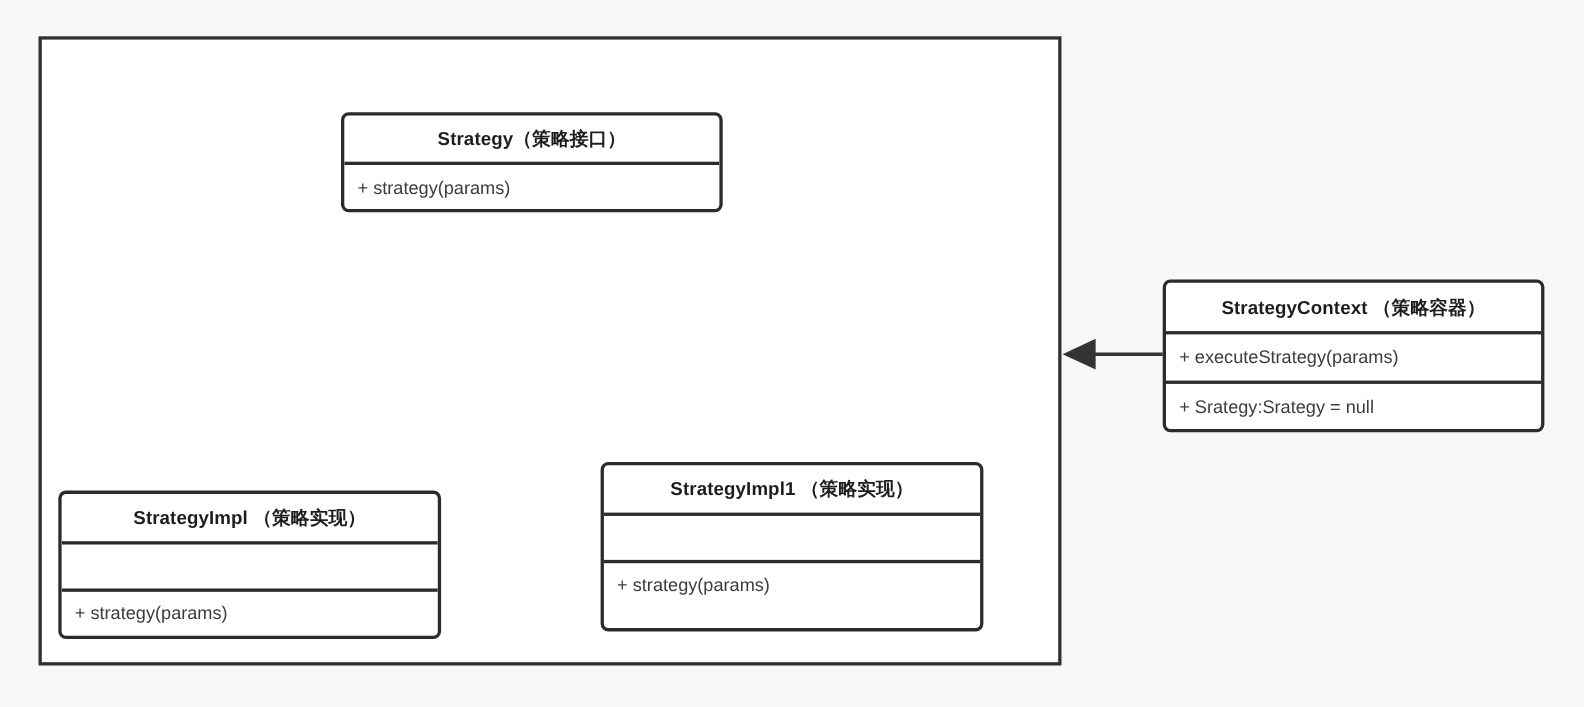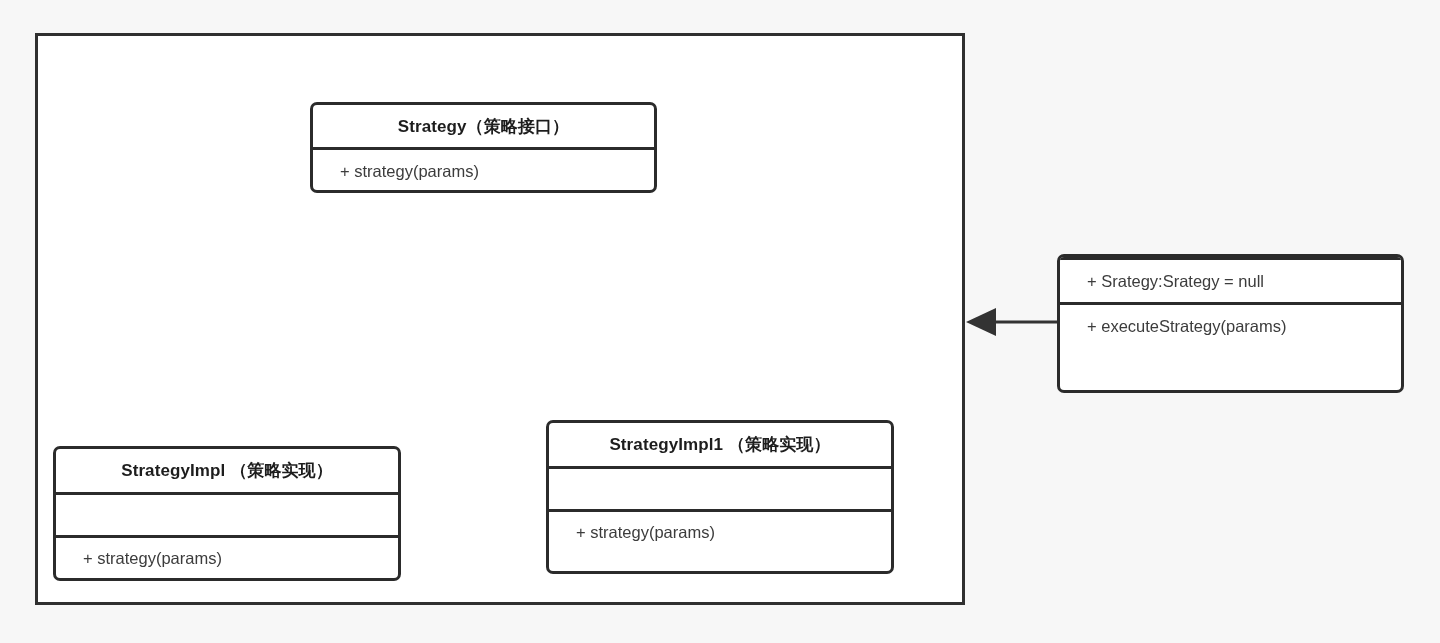--- a/index.html
+++ b/index.html
@@ -54,21 +54,21 @@
     box-sizing: border-box;
     padding: 0 6px;
     white-space: nowrap;
   }
   .uml-row {
     font-size: 16.5px;
     color: #3c3c3c;
     display: flex;
     align-items: center;
     box-sizing: border-box;
-    padding-left: 27px;
+    padding-left: 12px;
     border-top: 3px solid #2b2b2b;
     white-space: nowrap;
   }
   .uml-row.empty { padding-left: 0; }
 
   
   #class-strategy { left: 310px; top: 70px; width: 347px; height: 91px; margin-top: 32px; }
   #class-strategy .uml-title { height: 42px; }
   #class-strategy .uml-row  { height: 46px; }
 
@@ -112,22 +112,23 @@
   </svg>
 
   <div class="container-frame"></div>
 
   <div class="uml-class" id="class-strategy">
     <div class="uml-title">Strategy（策略接口）</div>
     <div class="uml-row">+ strategy(params)</div>
   </div>
 
   <div class="uml-class" id="class-strategycontext">
+    <div class="uml-title">StrategyContext （策略容器）</div>
+    <div class="uml-row">+ executeStrategy(params)</div>
     <div class="uml-row">+ Srategy:Srategy = null</div>
-    <div class="uml-row">+ executeStrategy(params)</div>
   </div>
 
   <div class="uml-class" id="class-strategyimpl">
     <div class="uml-title">StrategyImpl （策略实现）</div>
     <div class="uml-row empty"></div>
     <div class="uml-row">+ strategy(params)</div>
   </div>
 
   <div class="uml-class" id="class-strategyimpl1">
     <div class="uml-title">StrategyImpl1 （策略实现）</div>

